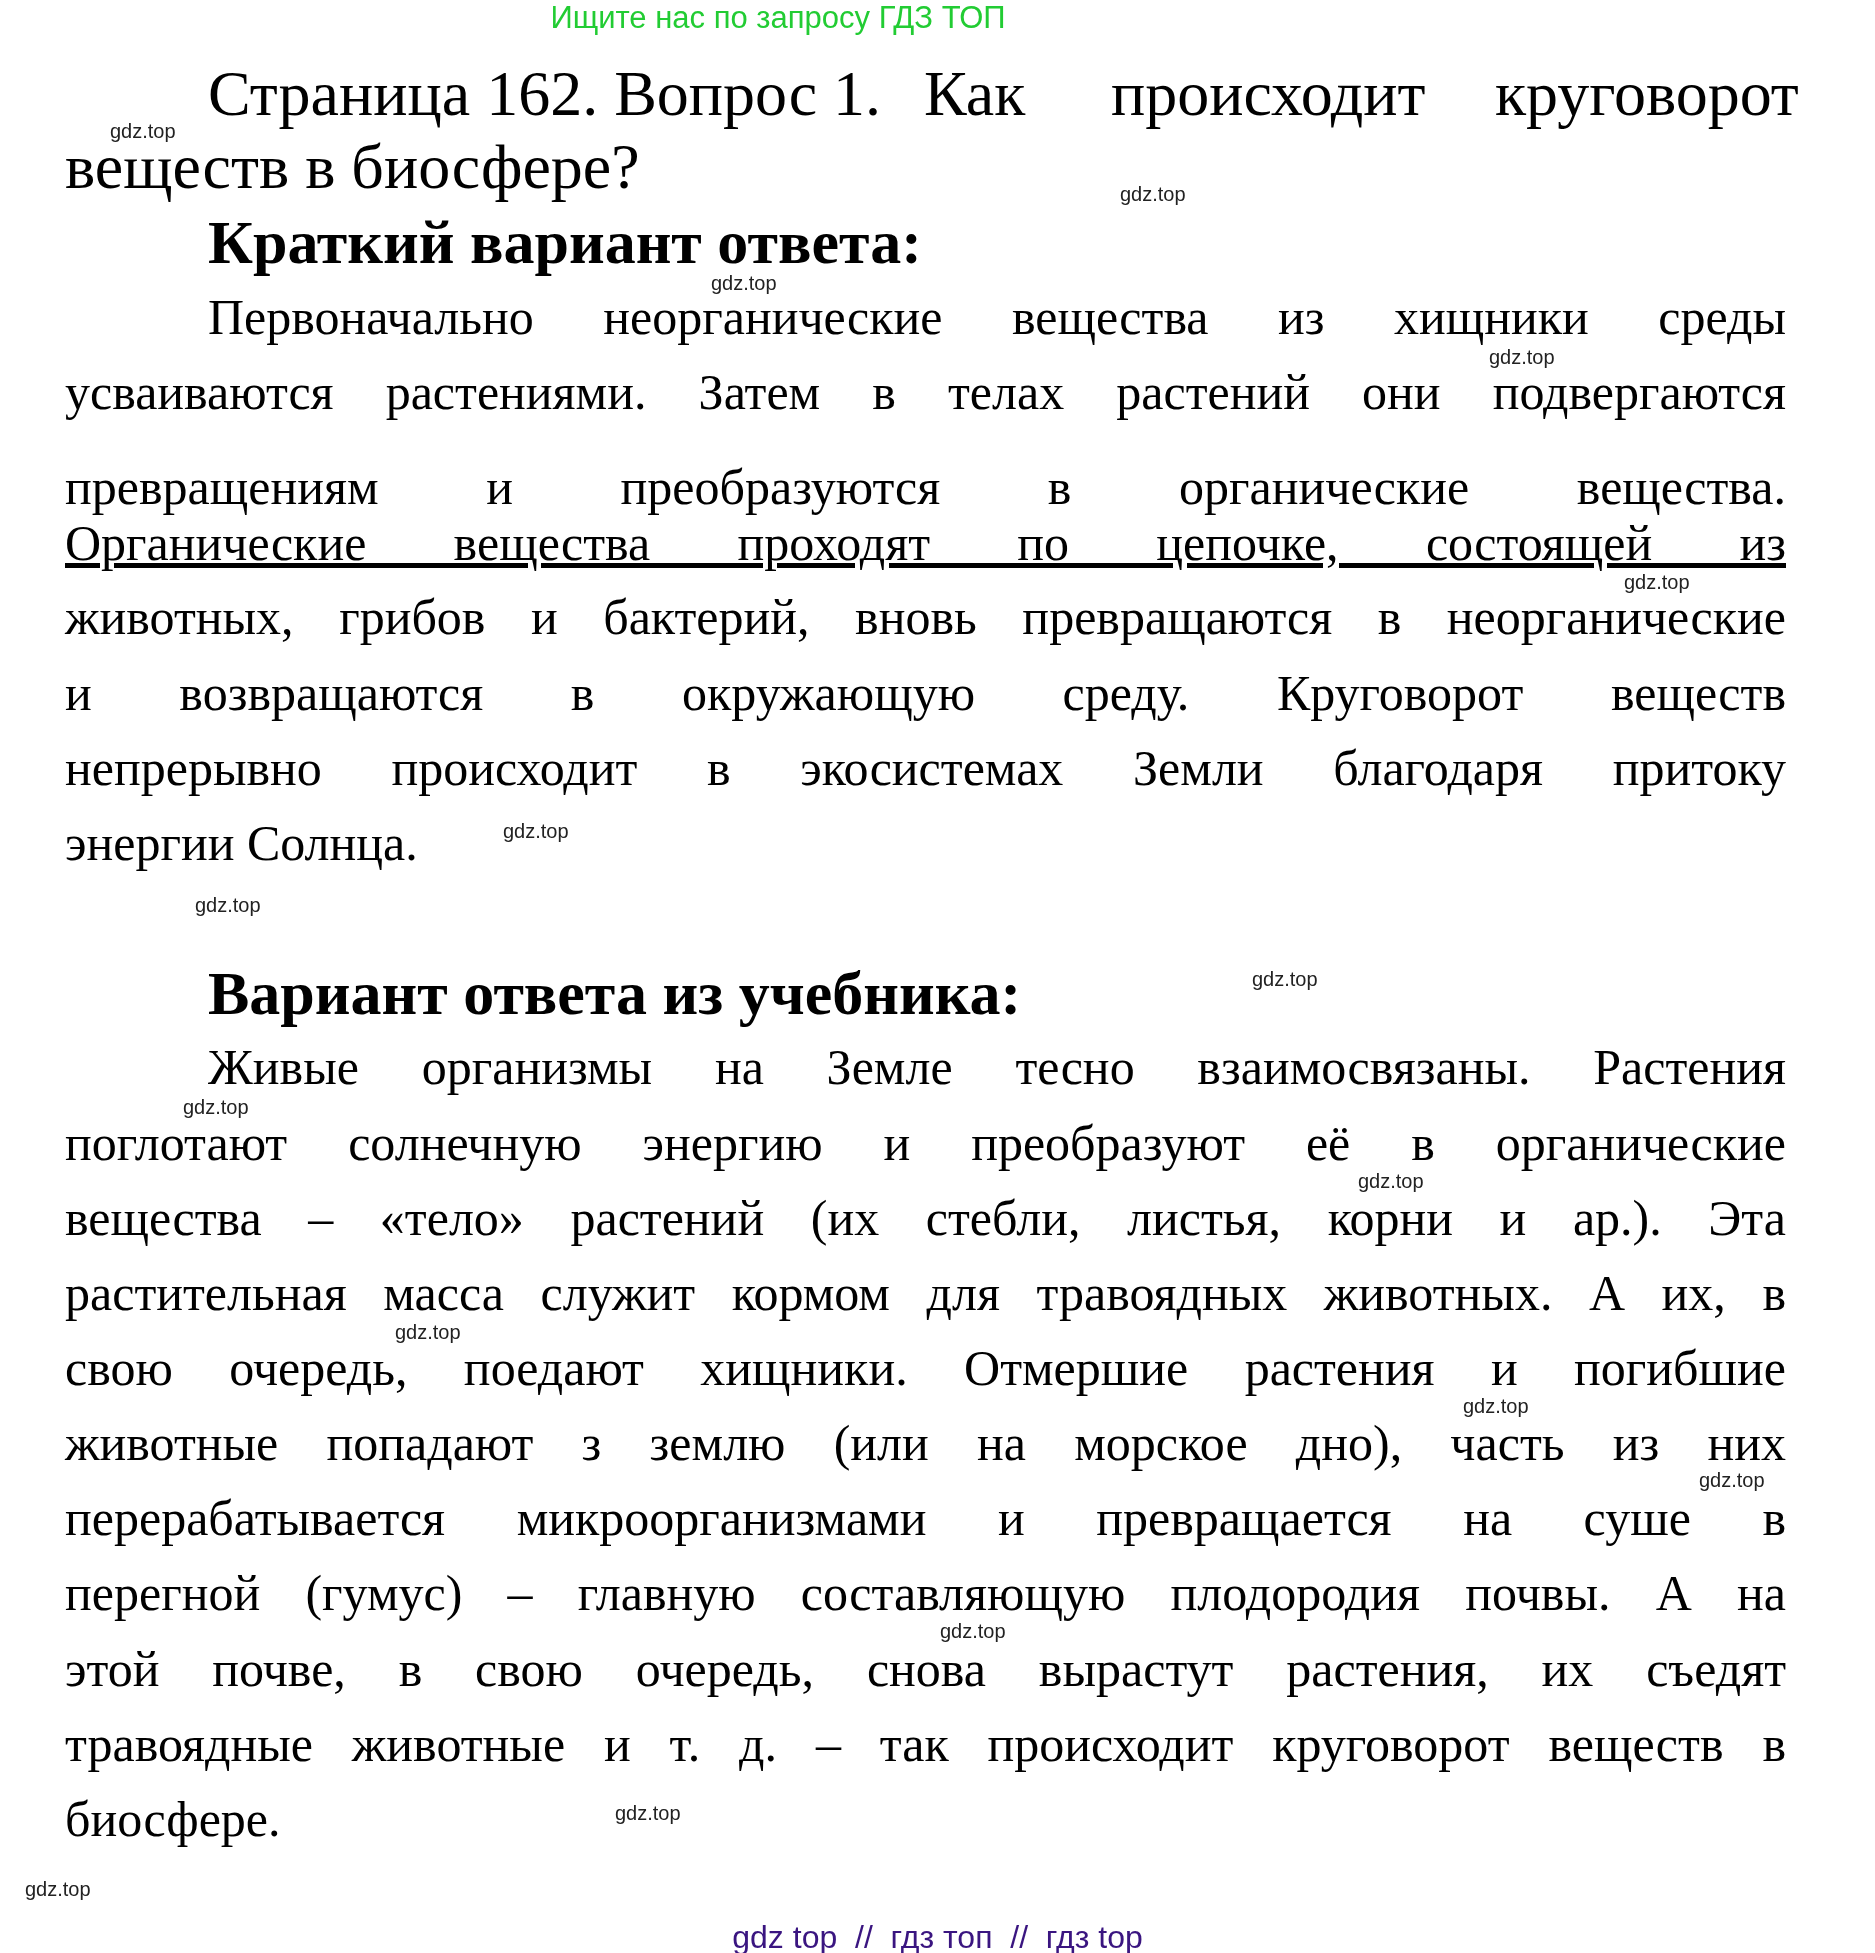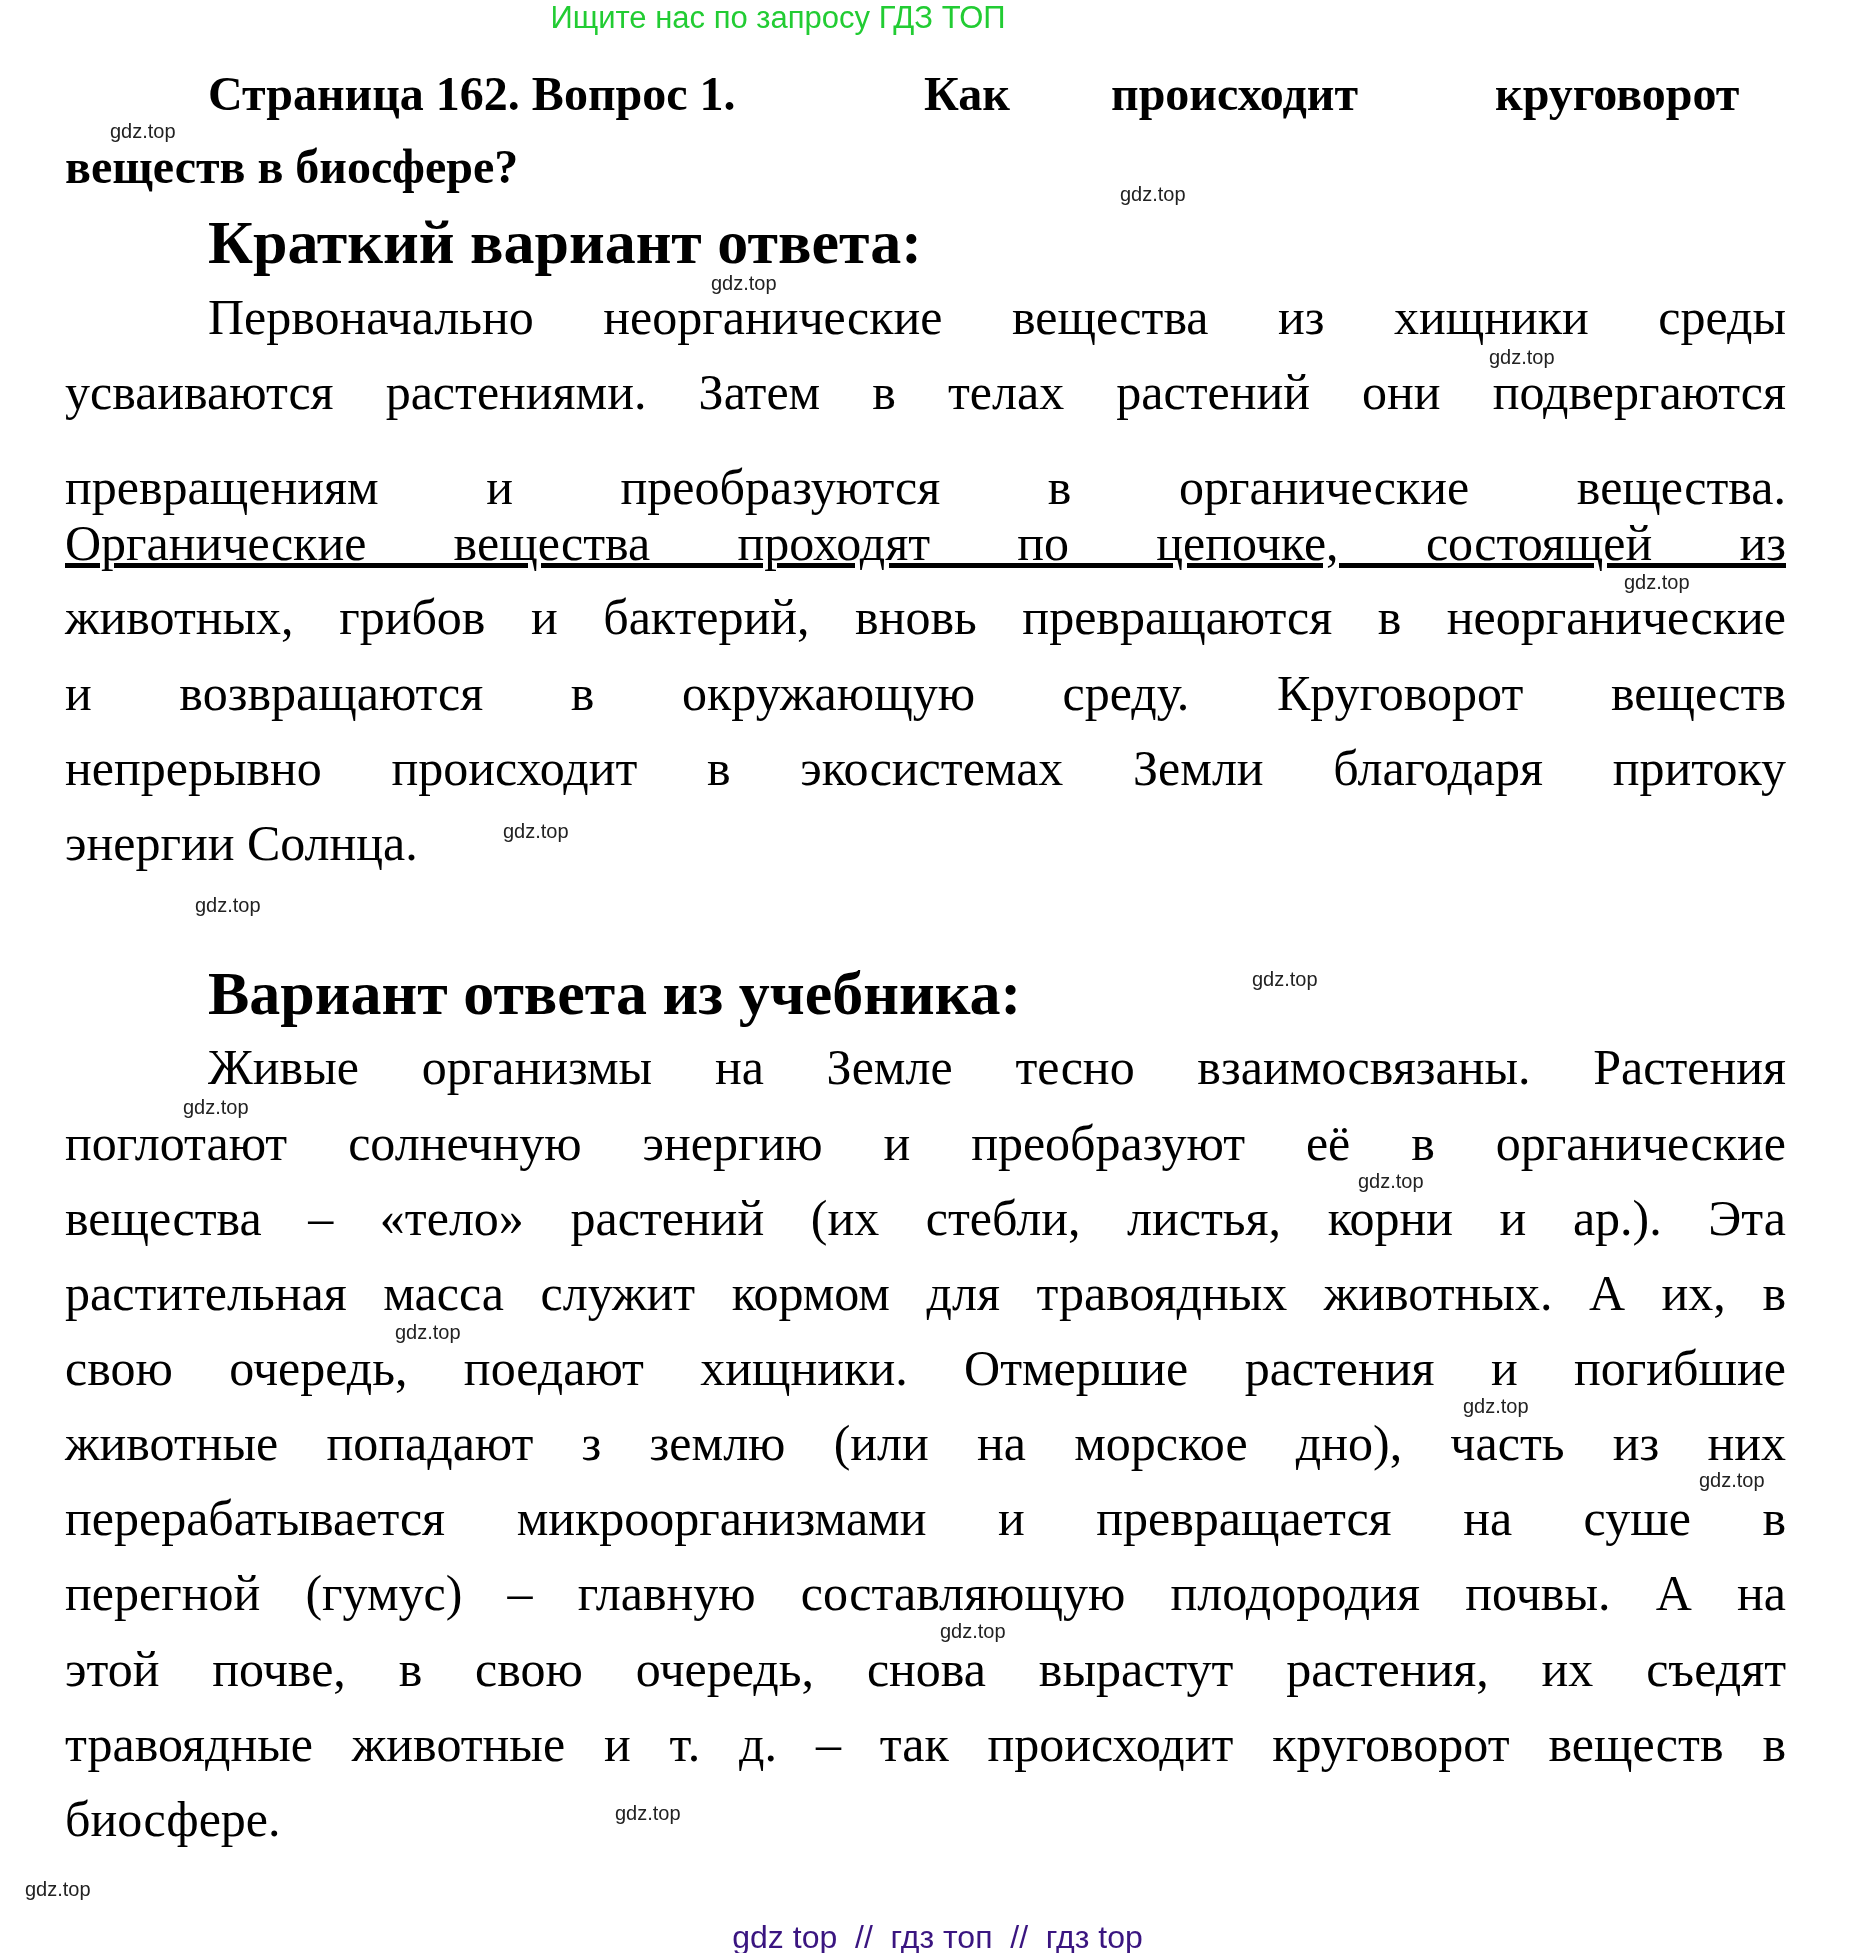--- a/index.html
+++ b/index.html
@@ -5,21 +5,21 @@
   html, body { margin:0; padding:0; background:#ffffff; }
   body { width:1875px; height:1953px; position:relative; overflow:hidden; }
   .abs { position:absolute; }
   .top-banner {
     left:0; width:1556px; top:0; height:35px; text-align:center;
     font-family:"Liberation Sans", sans-serif; font-size:31px; line-height:35px;
     color:#22cc33; white-space:nowrap;
   }
   .serif { font-family:"Liberation Serif", serif; color:#000; }
   .title {
-    font-weight:bold; font-size:48px; line-height:75px; white-space:nowrap;
+    font-weight:normal; font-size:64px; line-height:75px; white-space:nowrap;
   }
   .justify-line {
     left:65px; width:1721px; font-size:50px; line-height:75px; height:75px;
     text-align:justify; text-align-last:justify; white-space:nowrap; overflow:visible;
   }
   .justify-line.last { text-align-last:left; }
   .indent { left:208px; width:1578px; }
   .heading {
     font-weight:bold; font-size:62px; line-height:75px; left:208px; white-space:nowrap;
   }

